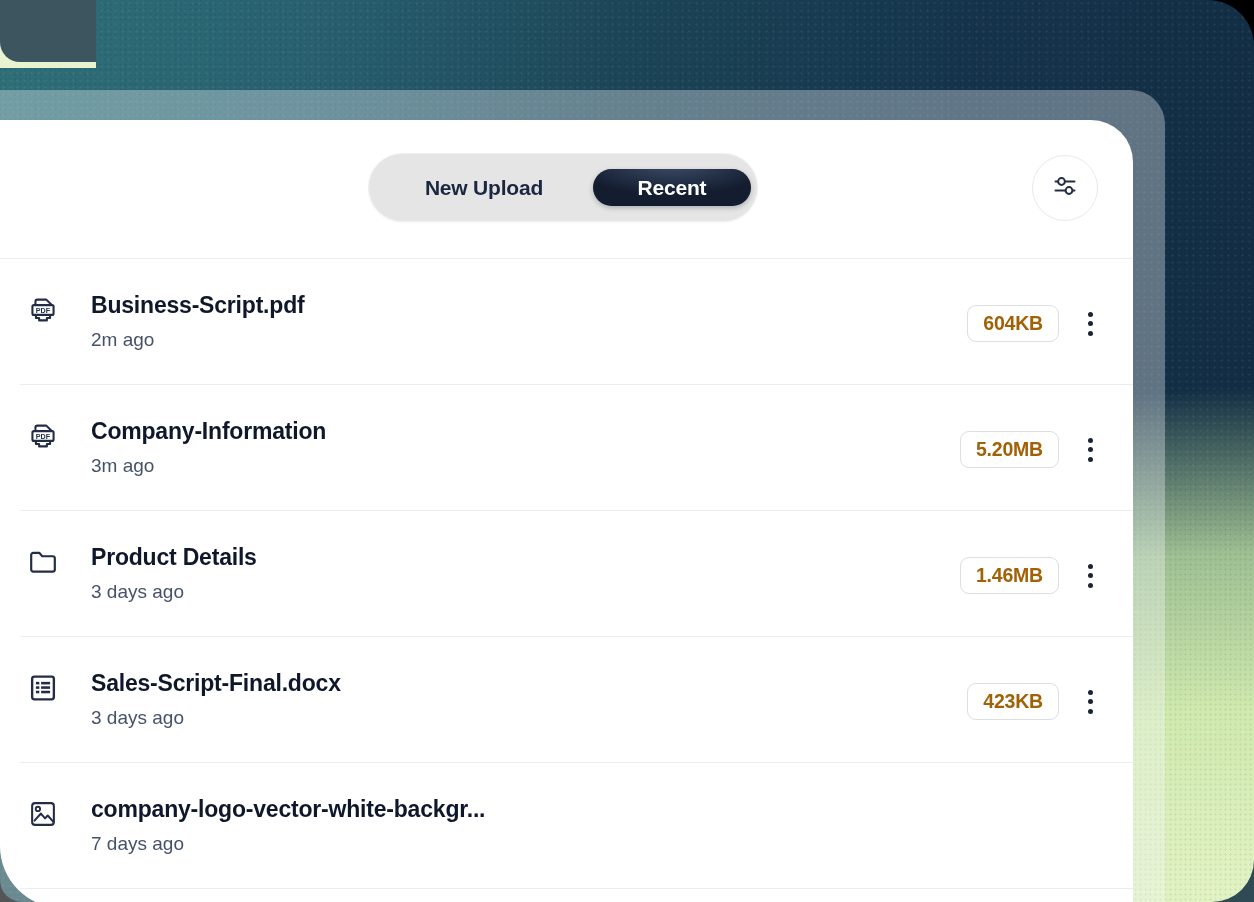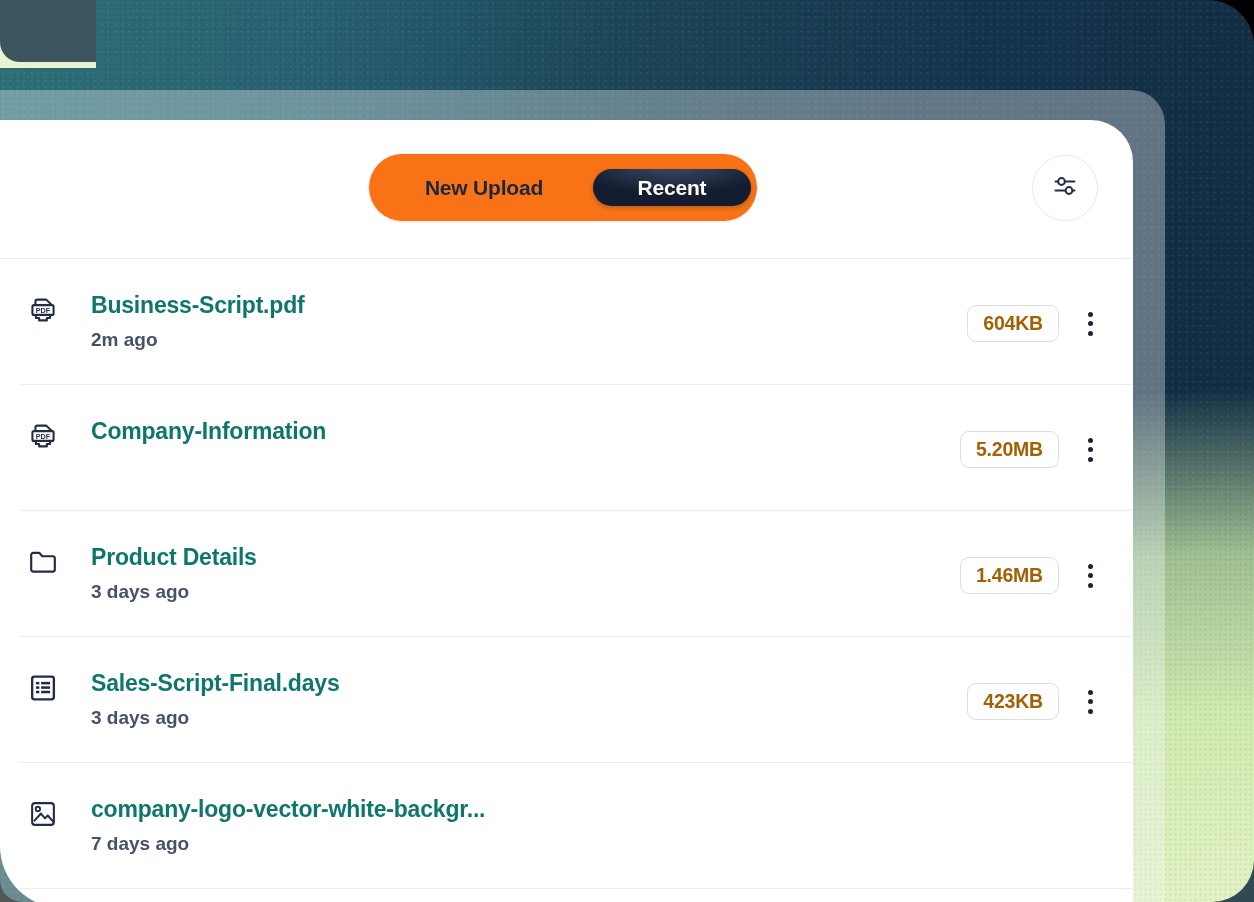--- a/index.html
+++ b/index.html
@@ -28,42 +28,42 @@
   .frost{position:absolute; left:0; top:90px; width:1165px; height:880px; z-index:3;
     background:rgba(246,250,252,0.34); border-top-right-radius:34px;}
 
   
   .card{position:absolute; left:0; top:120px; width:1133px; height:788px; z-index:6;
     background:#ffffff; border-radius:0 42px 0 62px; display:flex; flex-direction:column;}
 
   .card-header{position:relative; height:138px; flex:0 0 auto; border-bottom:1.5px solid #e9eef2;}
 
   .segmented{position:absolute; left:368px; top:33px; width:390px; height:69px; box-sizing:border-box;
-    background:#f97316; border:1px solid #eef1f4; border-radius:36px;
+    background:#e5e5e5; border:1px solid #eef1f4; border-radius:36px;
     display:flex; align-items:center; padding:0 6px;
     box-shadow:0 1px 2px rgba(20,40,60,0.03);}
   .seg-option{flex:1; text-align:center; font-size:21px; font-weight:600; color:#1b2740; letter-spacing:-0.2px; cursor:pointer;}
   .seg-pill{flex:0 0 158px; height:37px; border-radius:28px; display:flex; align-items:center; justify-content:center;
     color:#ffffff; font-size:21px; font-weight:600; letter-spacing:-0.2px; cursor:pointer;
     background:radial-gradient(150px 46px at 50% -12%, #3c4c68 0%, rgba(60,76,104,0) 65%), #141d30;
     box-shadow:0 2px 5px rgba(10,20,40,0.25);}
 
   .filter-btn{position:absolute; left:1032px; top:35px; width:66px; height:66px; box-sizing:border-box;
     background:#fff; border:1px solid #e4eaef; border-radius:50%;
     display:flex; align-items:center; justify-content:center; cursor:pointer;}
 
   
   .file-list{flex:1;}
   .file-row{position:relative; height:126px; box-sizing:border-box; display:flex; align-items:flex-start; padding:33px 31px 0 26px;}
   .file-row::after{content:""; position:absolute; left:20px; right:0; bottom:0; border-bottom:1.5px solid #e9eef2;}
   .file-icon{width:34px; height:34px; flex:0 0 auto; margin-top:1px; color:#222d45;}
   .file-icon svg{width:34px; height:34px; display:block;}
   .file-text{margin-left:31px; min-width:0;}
-  .file-name{font-size:23px; font-weight:600; color:#0f766e; letter-spacing:-0.2px; white-space:nowrap;}
-  .file-time{font-size:19px; font-weight:700; color:#46526a; margin-top:10px;}
+  .file-name{font-size:23px; font-weight:600; color:#0f172a; letter-spacing:-0.2px; white-space:nowrap;}
+  .file-time{font-size:19px; font-weight:400; color:#46526a; margin-top:10px;}
   .row-right{margin-left:auto; display:flex; align-items:center; margin-top:13px;}
   .size-badge{box-sizing:border-box; border:1.5px solid #d9dfe5; border-radius:9px; background:#fff;
     padding:6px 15px; font-size:19.5px; font-weight:600; color:#a16207; letter-spacing:-0.2px;}
   .kebab{width:24px; height:36px; margin-left:19px; display:flex; flex-direction:column;
     align-items:center; justify-content:center; gap:4.5px; cursor:pointer;}
   .kebab i{width:5px; height:5px; border-radius:50%; background:#1a2435; display:block;}
 </style>
 </head>
 <body>
 
@@ -123,20 +123,21 @@
     <span class="file-icon">
             <svg viewBox="0 0 36 36" fill="none" stroke="#222d45" stroke-width="2.2" stroke-linejoin="round" stroke-linecap="round">
               <path d="M10 12.5 V9 a2 2 0 0 1 2-2 h9.5 L27 12.5"></path>
               <rect x="6.8" y="12.8" width="22.4" height="10.4" rx="1.6"></rect>
               <text x="18" y="21.1" text-anchor="middle" font-size="7.6" font-weight="bold" font-family="Liberation Sans, sans-serif" fill="#222d45" stroke="none">PDF</text>
               <path d="M10.5 23.4 v3 h3.4 v2.6 h8.2 v-2.6 h3.4 v-3"></path>
             </svg>
           </span>
     <span class="file-text">
       <div class="file-name">Company-Information</div>
+      <div class="file-time">3m ago</div>
     </span>
     <span class="row-right">
       <span class="size-badge">5.20MB</span>
       <span class="kebab">
               <i></i>
               <i></i>
               <i></i>
             </span>
     </span>
   </div>
@@ -167,21 +168,21 @@
                 <rect x="10.5" y="11.5" width="3.6" height="2.7"></rect>
                 <rect x="16" y="11.5" width="9.5" height="2.7"></rect>
                 <rect x="10.5" y="16.2" width="3.6" height="2.7"></rect>
                 <rect x="16" y="16.2" width="9.5" height="2.7"></rect>
                 <rect x="10.5" y="20.9" width="3.6" height="2.7"></rect>
                 <rect x="16" y="20.9" width="9.5" height="2.7"></rect>
               </g>
             </svg>
           </span>
     <span class="file-text">
-      <div class="file-name">Sales-Script-Final.days</div>
+      <div class="file-name">Sales-Script-Final.docx</div>
       <div class="file-time">3 days ago</div>
     </span>
     <span class="row-right">
       <span class="size-badge">423KB</span>
       <span class="kebab">
               <i></i>
               <i></i>
               <i></i>
             </span>
     </span>

